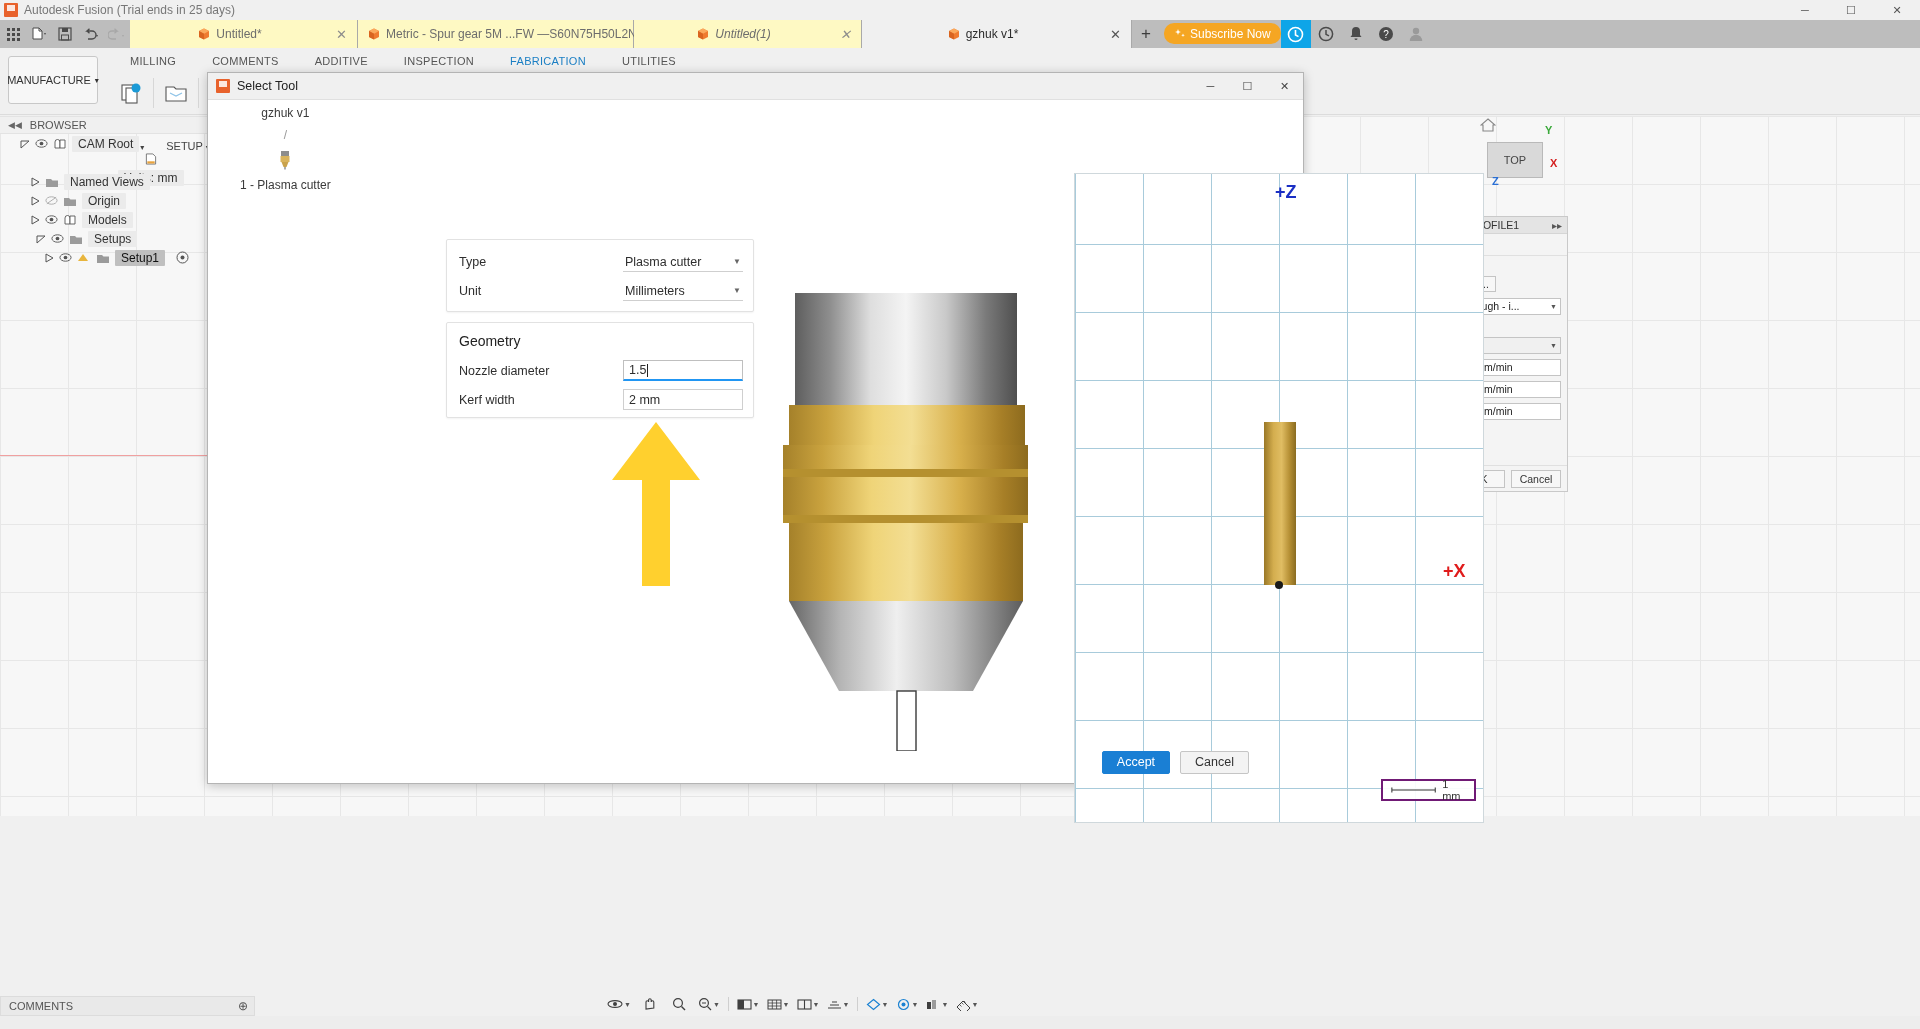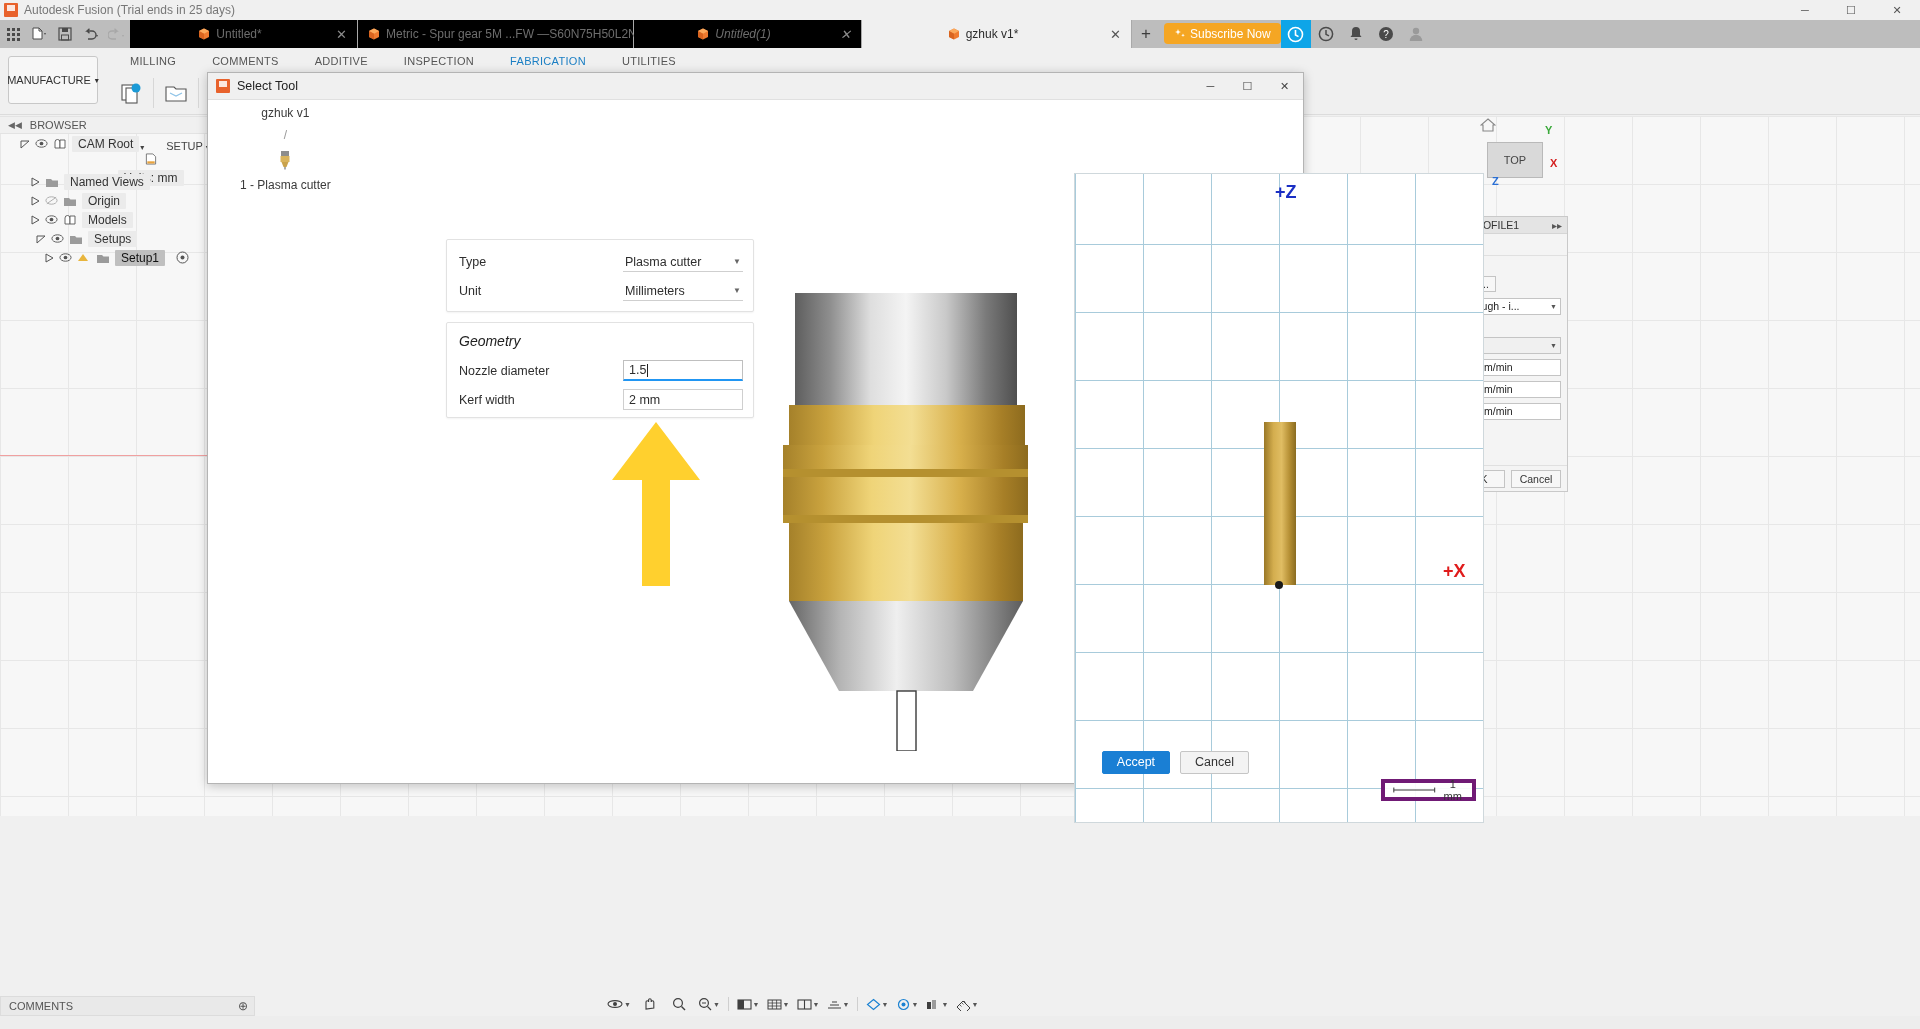--- a/index.html
+++ b/index.html
@@ -34,37 +34,37 @@
   
   #tabstrip{
     position:absolute;left:0;top:20px;width:1920px;height:28px;
     background:#bdbdbd;display:flex;align-items:flex-end;
   }
   .qa{width:26px;height:28px;display:flex;align-items:center;justify-content:center;color:#4a4a4a;}
   .qa svg{display:block;}
   .tabs-wrap{display:flex;align-items:flex-end;height:28px;flex:none;}
   .tab{
     height:28px;display:flex;align-items:center;gap:6px;
-    padding:0 10px;background:#000000;color:#6d6d6d;font-size:12px;
+    padding:0 10px;background:#fef9c3;color:#6d6d6d;font-size:12px;
     border-right:1px solid #a9a9a9;white-space:nowrap;position:relative;
   }
   .tab .cube{width:12px;height:12px;flex:none;}
   .tab .lbl{flex:1;text-align:center;}
   .tab .x{font-size:13px;color:#8c8c8c;margin-left:10px;}
   .tab.active{background:#f0f0f0;color:#2b2b2b;}
   .tab.active .x{color:#555;}
   .tab.w1{width:228px;}
   .tab.w2{width:276px;}
   .tab.w3{width:228px;font-style:italic;}
   .tab.w4{width:270px;}
   .tabplus{width:28px;height:28px;display:flex;align-items:center;justify-content:center;
     font-size:17px;color:#3d3d3d;}
   #subscribe{
     height:21px;margin-left:4px;margin-bottom:4px;background:#f5a623;color:#fff;
-    display:flex;align-items:center;gap:4px;padding:0 10px;border-radius:4px;
+    display:flex;align-items:center;gap:4px;padding:0 10px;border-radius:10px;
     font-size:12px;white-space:nowrap;
   }
   .rt-ico{width:30px;height:28px;display:flex;align-items:center;justify-content:center;}
   #rt-blue{background:#0ea5e8;}
   
   #ribbon{
     position:absolute;left:0;top:48px;width:1920px;height:67px;
     background:#f0f0f0;border-bottom:1px solid #dcdcdc;
   }
   #wsbtn{
@@ -810,21 +810,21 @@
     <div class="frow" style="left:12px;top:41px;width:284px;justify-content:space-between;">
       <span class="flabel">Unit</span>
       <span class="fsel">
         <span>Millimeters</span>
         <span class="car">▼</span>
       </span>
     </div>
   </div>
 
   <div class="card" id="card2">
-    <div class="ghead" style="position:absolute;left:12px;top:10px;font-style:italic;">Geometry</div>
+    <div class="ghead" style="position:absolute;left:12px;top:10px;">Geometry</div>
     <div class="frow" style="left:12px;top:37px;width:284px;justify-content:space-between;">
       <span class="flabel">Nozzle diameter</span>
       <span class="finp focus">
         <span>1.5</span>
           <span class="caret"></span>
       </span>
     </div>
     <div class="frow" style="left:12px;top:66px;width:284px;justify-content:space-between;align-items:center;">
       <span class="flabel">Kerf width</span>
       <span class="finp">2 mm</span>
@@ -904,21 +904,21 @@
           <stop offset="100%" stop-color="#8a6c22"></stop>
         </linearGradient>
       </defs>
       <rect x="4" y="0" width="32" height="163" fill="url(#brass2)"></rect>
     </svg>
     <div style="position:absolute;left:200px;top:407px;width:8px;height:8px;border-radius:50%;background:#1a1a1a;"></div>
 
     <div class="axis-label" style="left:200px;top:8px;color:#1a2fc4;">+Z</div>
     <div class="axis-label" style="left:368px;top:387px;color:#e01b1b;">+X</div>
 
-    <div style="position:absolute;left:306px;top:605px;width:95px;height:22px;background:rgba(255,255,255,.92);display:flex;align-items:center;gap:6px;padding:0 8px;border:4px solid #701a75;text-align:center;">
+    <div style="position:absolute;left:306px;top:605px;width:95px;height:22px;background:rgba(255,255,255,.92);display:flex;align-items:center;gap:6px;padding:0 8px;border:2px solid #701a75;">
       <svg width="52" height="10" viewBox="0 0 52 10">
           <path d="M1 2v6M51 2v6M1 5h50" stroke="#333" stroke-width="1.2" fill="none"></path>
         </svg>
       <span style="font-size:11px;color:#333;">1 mm</span>
     </div>
   </div>
 
   <div id="dlg-footer">
     <div class="btn primary">Accept</div>
     <div class="btn">Cancel</div>

